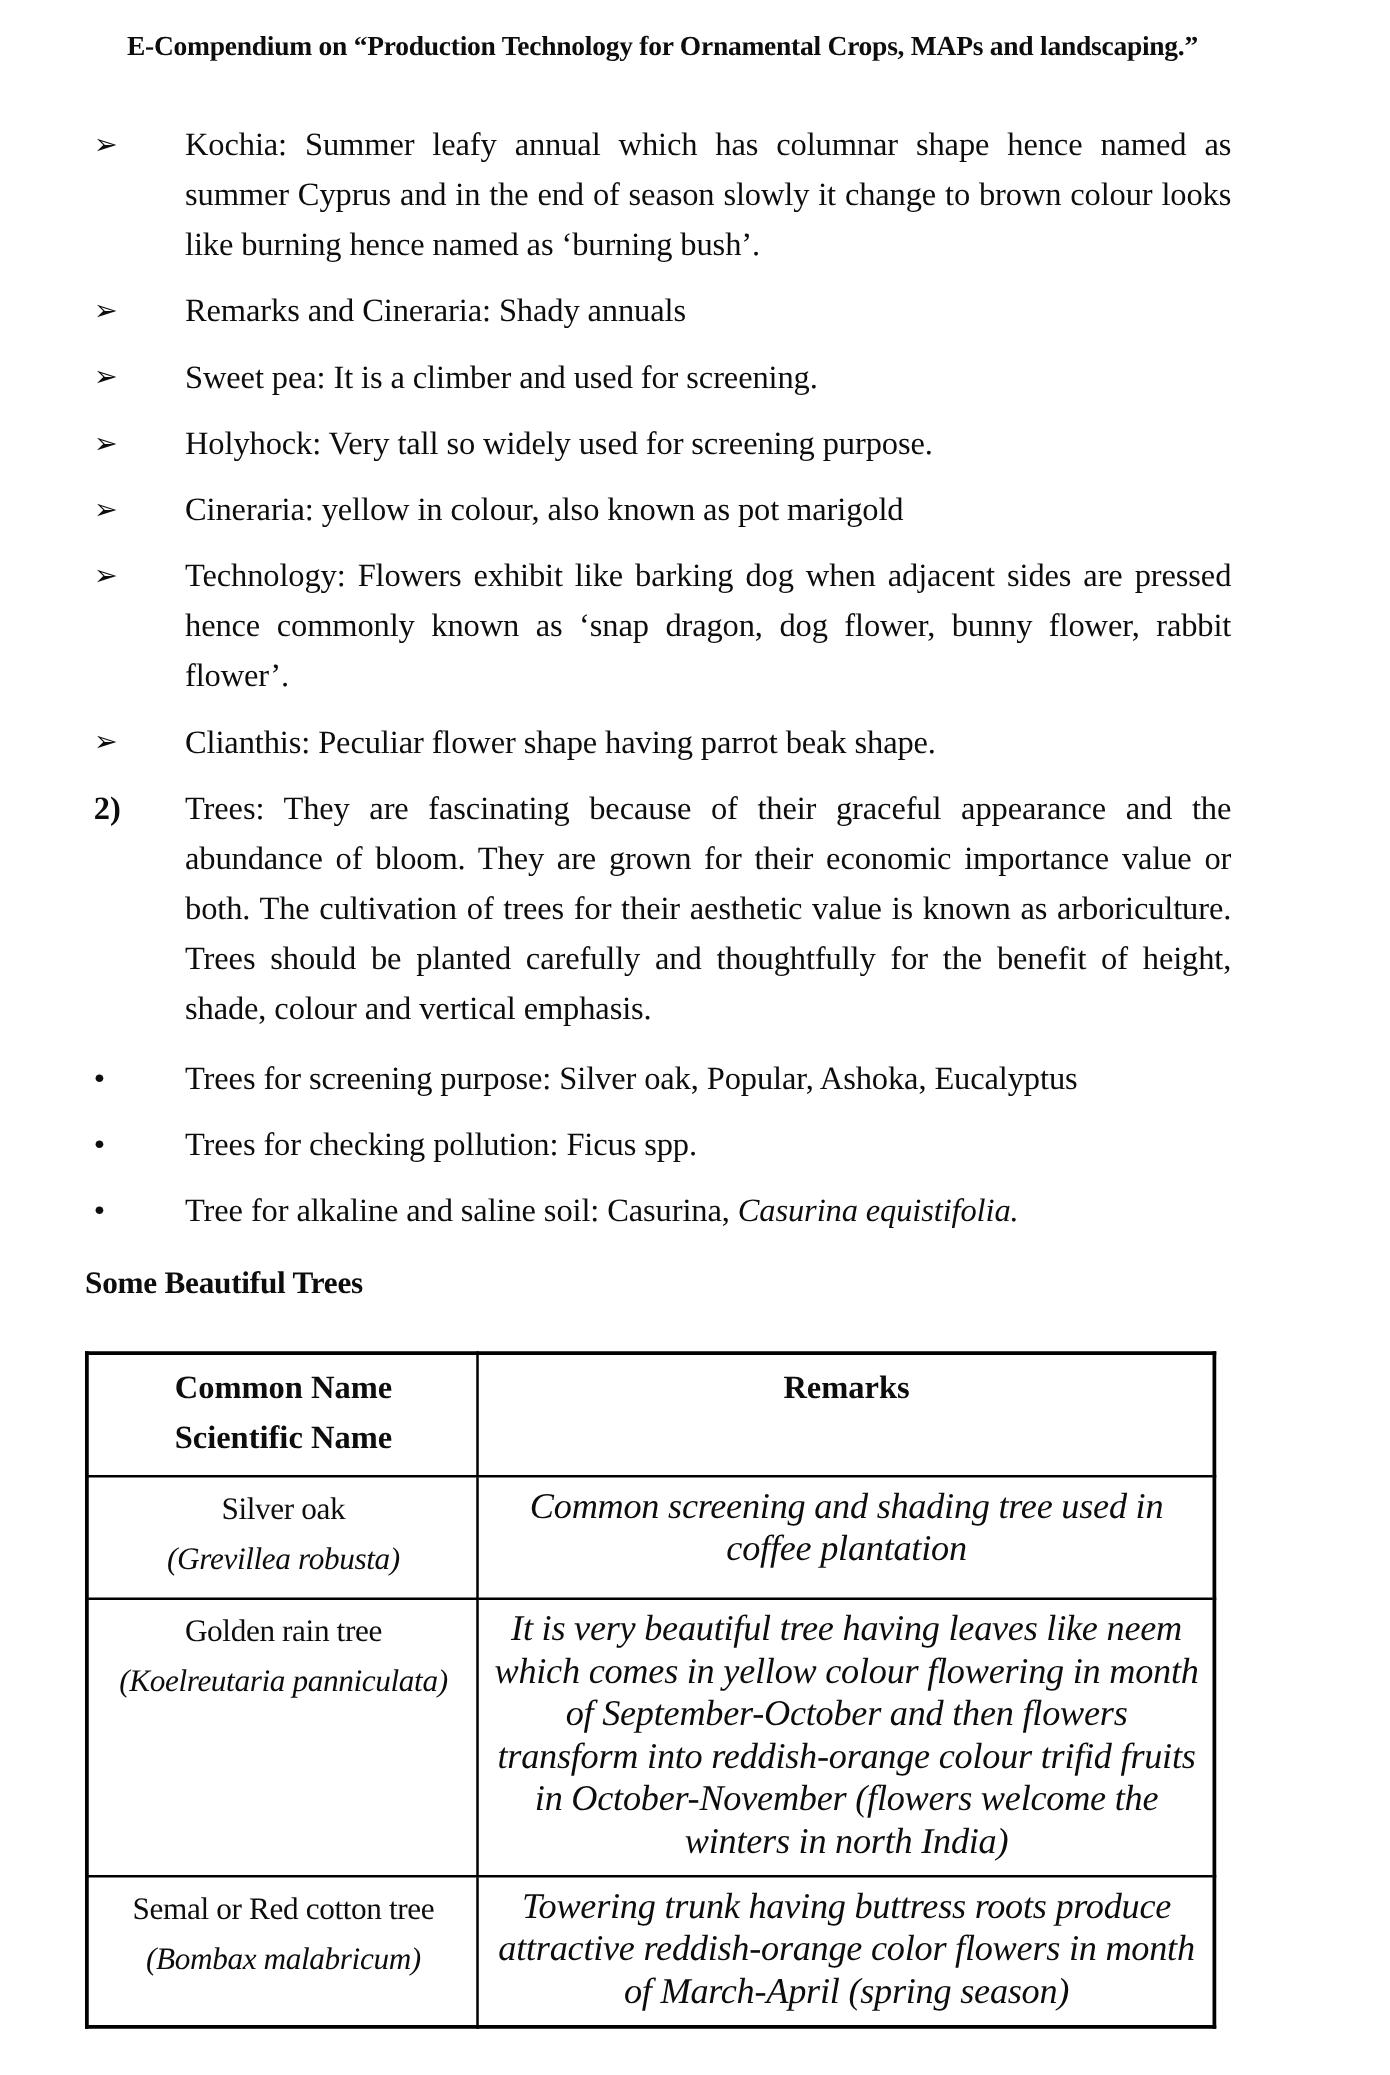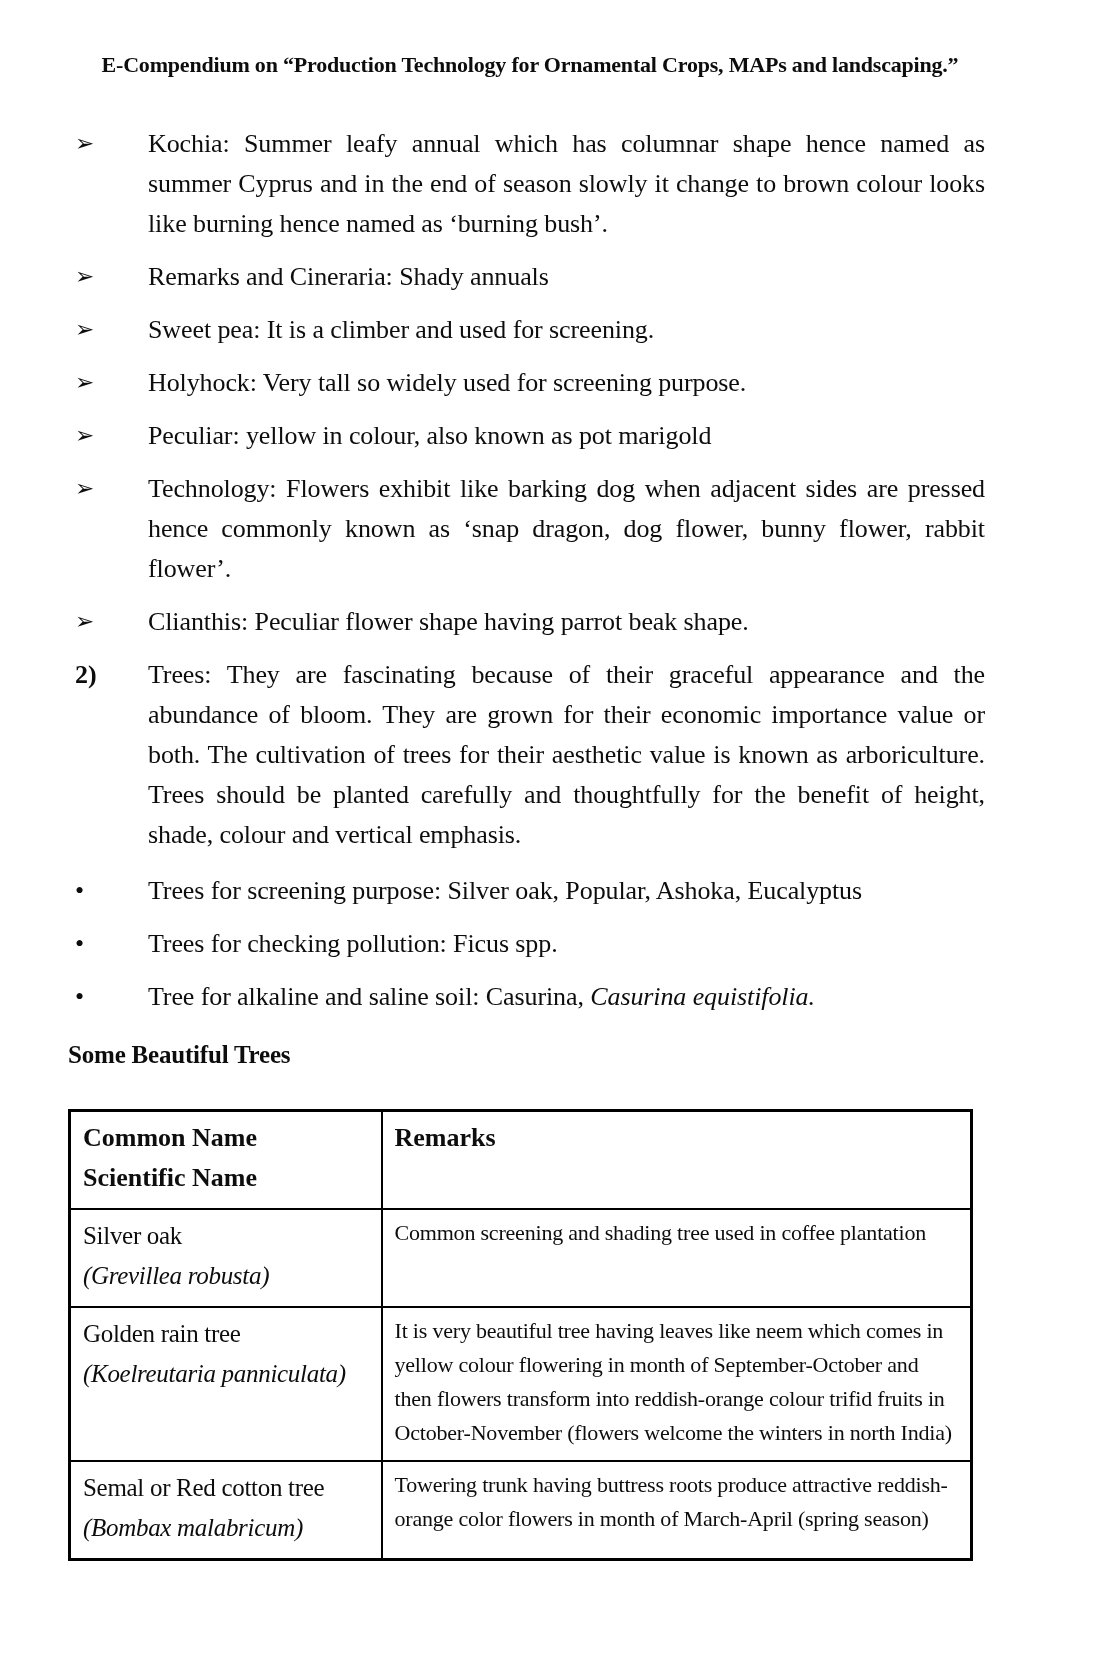--- a/index.html
+++ b/index.html
@@ -5,21 +5,21 @@
   * { box-sizing: border-box; }
   html, body { margin: 0; padding: 0; background: #e8e8e8; }
   .page {
     position: relative;
     width: 1112px;
     height: 1660px;
     margin: 0 auto;
     background: #ffffff;
     color: #0d0d0d;
     font-family: "Liberation Serif", "DejaVu Serif", serif;
-    padding: 52px 127px 0 75px;
+    padding: 24px 127px 0 75px;
     overflow: hidden;
   }
   .page-header {
     text-align: center;
     font-weight: bold;
     font-size: 22px;
     letter-spacing: -0.2px;
     margin: 0 0 46px 0;
   }
   .section-heading {
@@ -62,33 +62,34 @@
     border-collapse: collapse;
     width: 905px;
     margin-left: -7px;
     border: 3px solid #000;
   }
   table.trees th, table.trees td {
     border: 2px solid #000;
     vertical-align: top;
     padding: 6px 10px 10px 12px;
     font-weight: normal;
-    text-align: left;
+    text-align: center;
   }
   table.trees th { font-weight: bold; font-size: 26px; line-height: 40px; }
   th.col-name, td.col-name { width: 312px; }
   th.col-remarks { text-align: center; }
   td.col-name { font-size: 25px; line-height: 40px; letter-spacing: -0.3px; }
   td.col-name .sci { font-style: italic; display: block; }
   td.col-name .cname { display: block; }
   td.col-remarks {
-    font-size: 22px;
+    font-size: 29px;
     line-height: 34px;
     text-align: justify;
     letter-spacing: -0.2px;
+    font-style: italic;
   }
 </style>
 </head>
 <body>
 
 <div class="page">
 
   <div class="page-header">E-Compendium on “Production Technology for Ornamental Crops, MAPs and landscaping.”</div>
 
 
@@ -107,21 +108,21 @@
     <p class="body"><b>Sweet pea:</b> <span>It is a climber and used for screening.</span></p>
   </div>
 
   <div class="li">
     <span class="marker">➢</span>
     <p class="body"><b>Holyhock:</b> <span>Very tall so widely used for screening purpose.</span></p>
   </div>
 
   <div class="li">
     <span class="marker">➢</span>
-    <p class="body"><b>Peculiar:</b> <span>yellow in colour, also known as pot marigold</span></p>
+    <p class="body"><b>Cineraria:</b> <span>yellow in colour, also known as pot marigold</span></p>
   </div>
 
   <div class="li">
     <span class="marker">➢</span>
     <p class="body"><b>Technology:</b> <span>Flowers exhibit like barking dog when adjacent sides are pressed hence commonly known as ‘snap dragon, dog flower, bunny flower, rabbit flower’.</span></p>
   </div>
 
   <div class="li">
     <span class="marker">➢</span>
     <p class="body"><b>Clianthis:</b> <span>Peculiar flower shape having parrot beak shape.</span></p>

